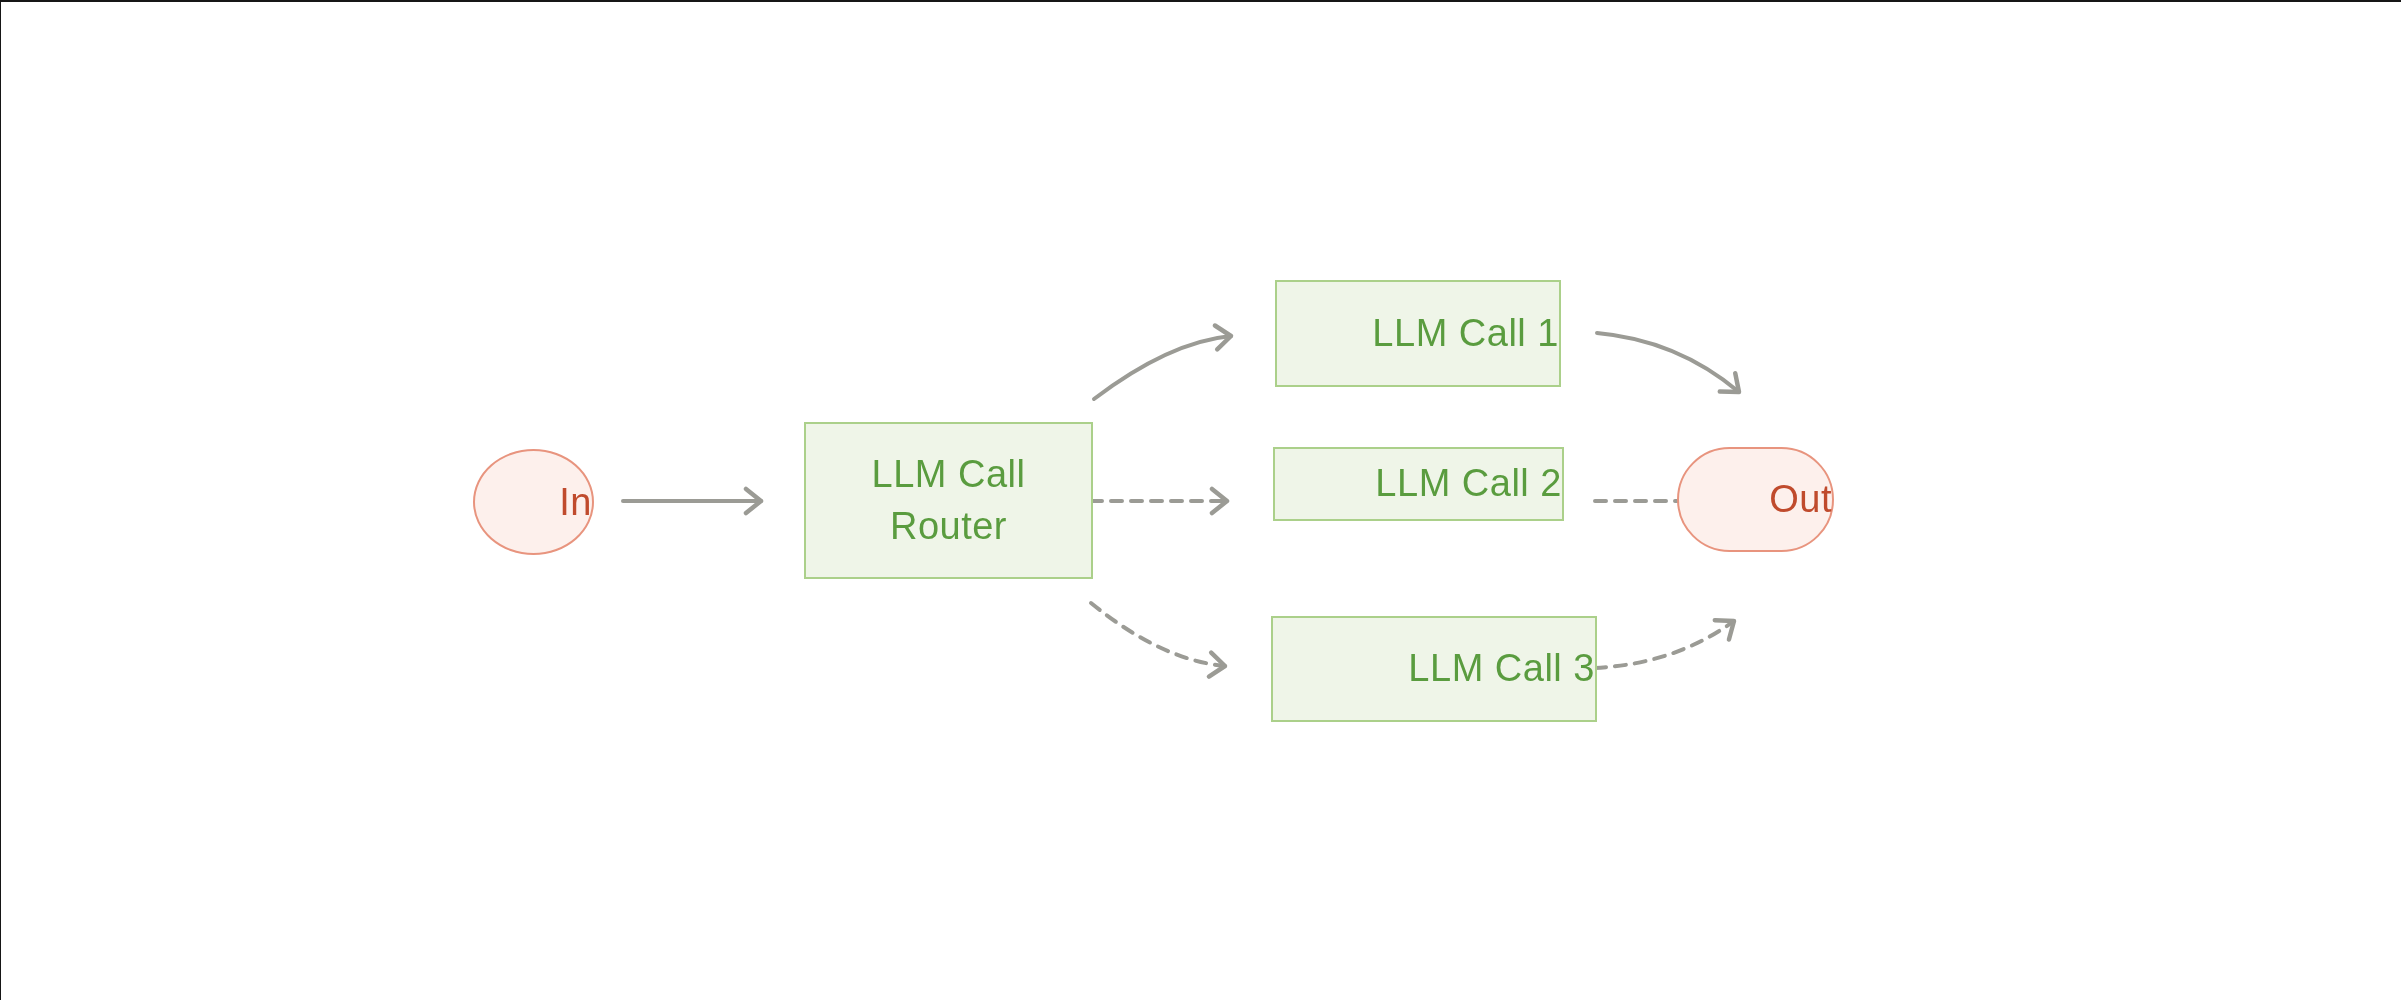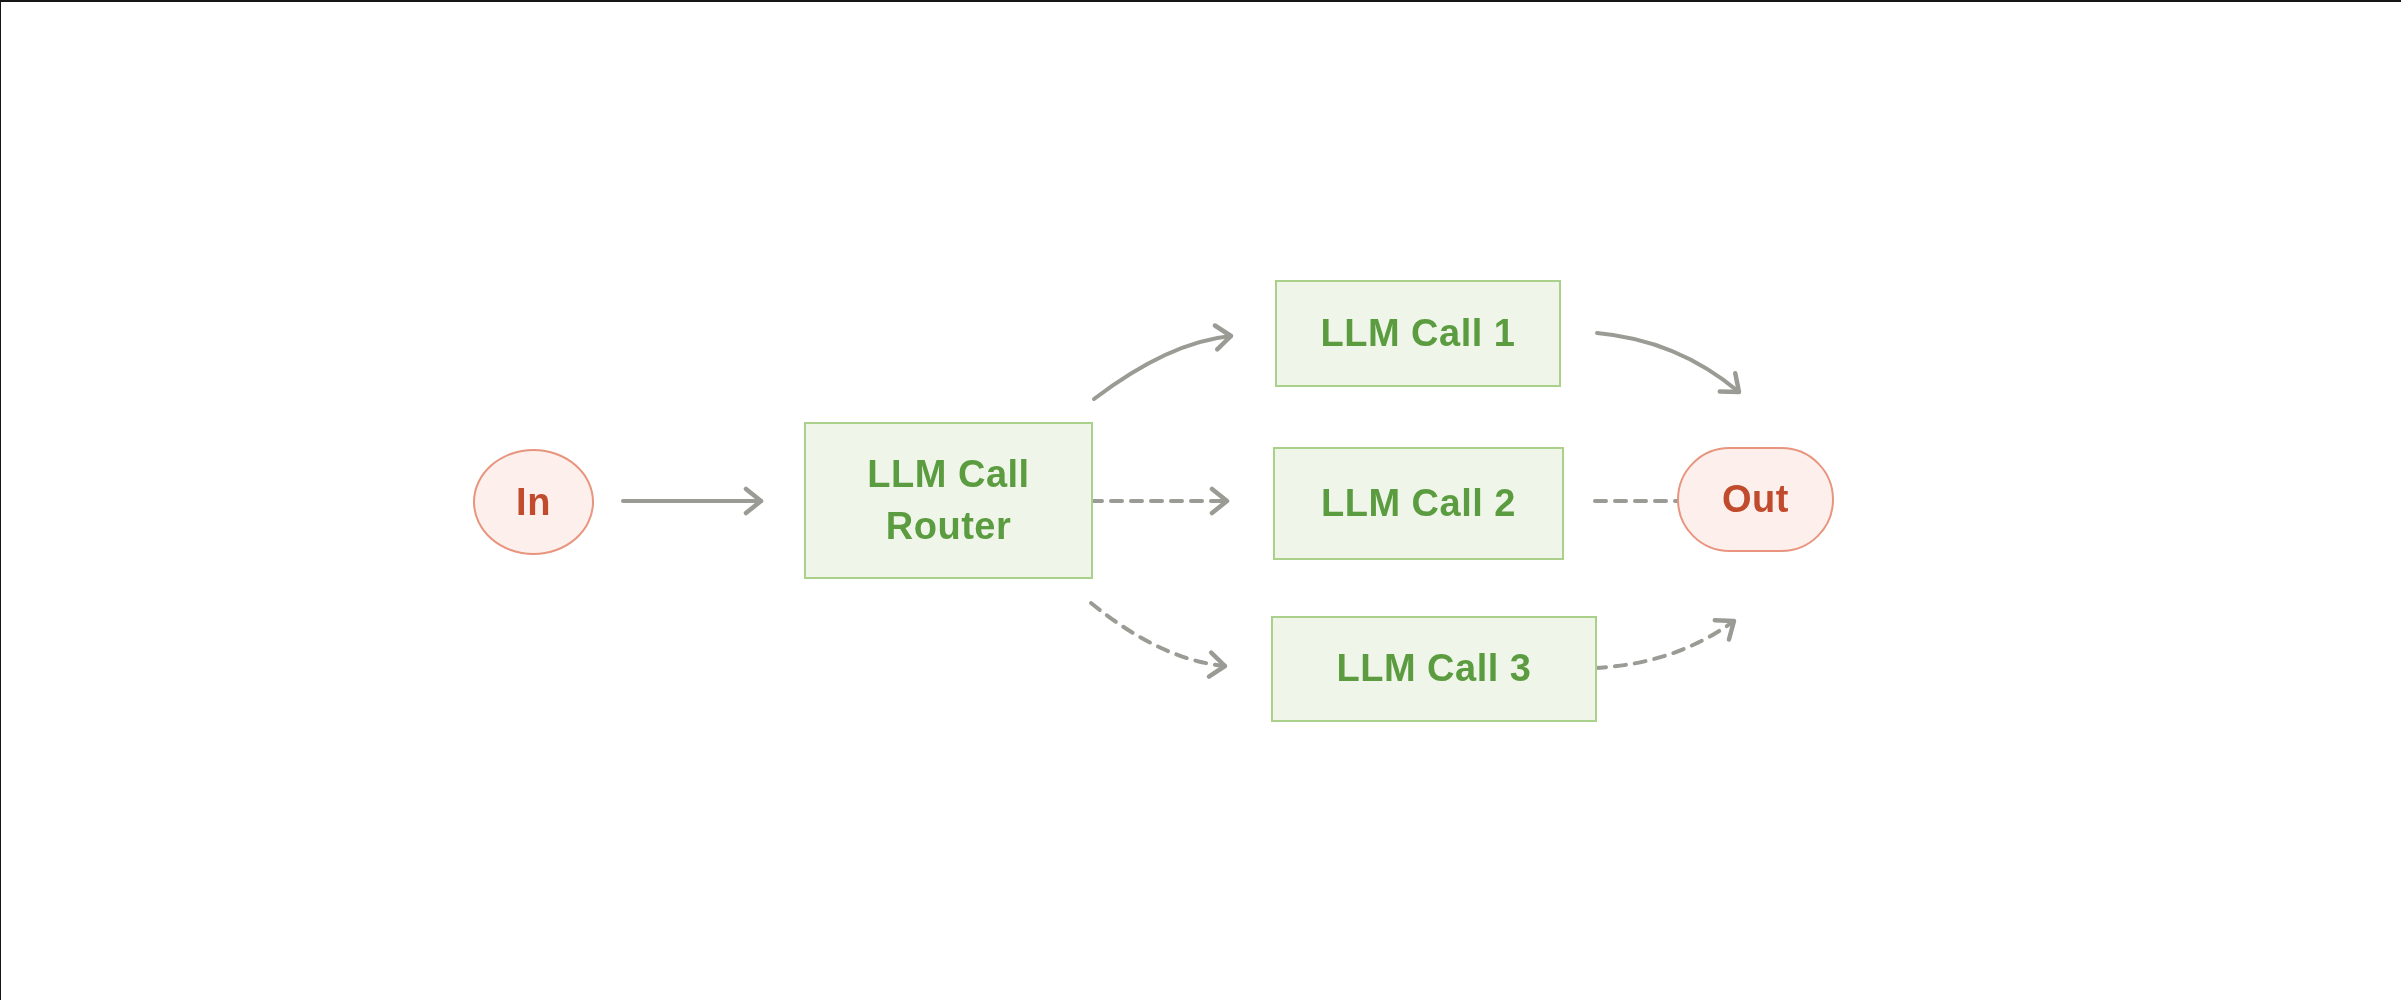--- a/index.html
+++ b/index.html
@@ -32,43 +32,43 @@
   }
   .edge{
     fill:none;
     stroke:var(--arrow-gray);
     stroke-width:4px;
     stroke-linecap:round;
   }
   .edge.dashed{stroke-dasharray:11 9;}
   .node{
     position:absolute;
-    display:flex;align-items:center;justify-content:center;
+    display:flex;align-items:center;justify-content:flex-end;
     text-align:center;
-    font-weight:bold;
+    font-weight:normal;
     letter-spacing:0.5px;
   }
   .node.process{
     background:var(--green-fill);
     border:2.5px solid var(--green-border);
     color:var(--green-text);
     font-size:38px;
     line-height:1.35;
   }
   .node.terminal{
     background:var(--pink-fill);
     border:2.5px solid var(--pink-border);
     color:var(--pink-text);
     font-size:38px;
   }
   #node-in{left:472px;top:447px;width:121px;height:106px;border-radius:50%;}
   #node-out{left:1676px;top:445px;width:157px;height:105px;border-radius:53px;}
   #node-router{left:803px;top:420px;width:289px;height:157px;padding:0 28px;}
   #node-call1{left:1274px;top:278px;width:286px;height:107px;}
-  #node-call2{left:1272px;top:445px;width:291px;height:113px;}
+  #node-call2{left:1272px;top:445px;width:291px;height:74px;}
   #node-call3{left:1270px;top:614px;width:326px;height:106px;}
 </style>
 </head>
 <body>
 
 <div class="canvas">
 
   <svg class="edges" viewBox="0 0 2401 1000" xmlns="http://www.w3.org/2000/svg">
     <defs>
       <marker id="ah" markerUnits="userSpaceOnUse" markerWidth="60" markerHeight="60" refX="0" refY="0" orient="auto" overflow="visible">

